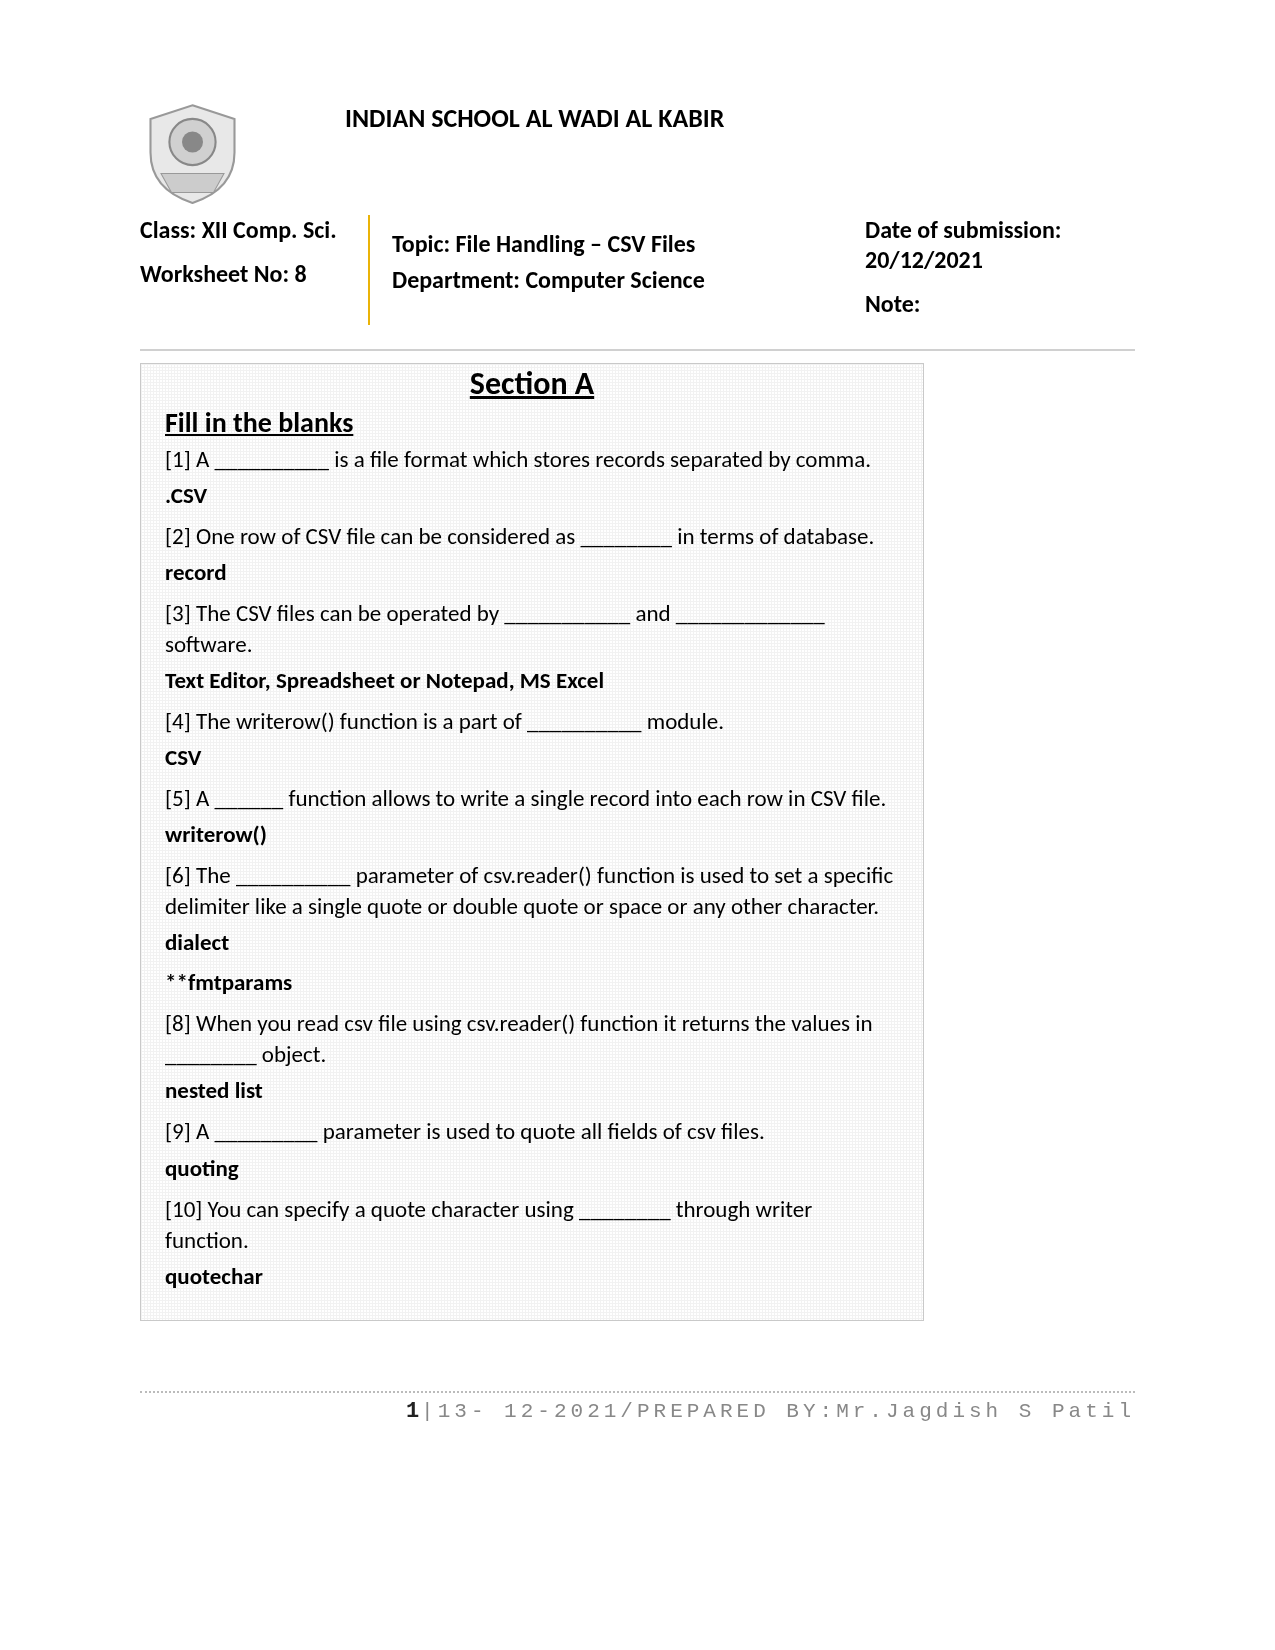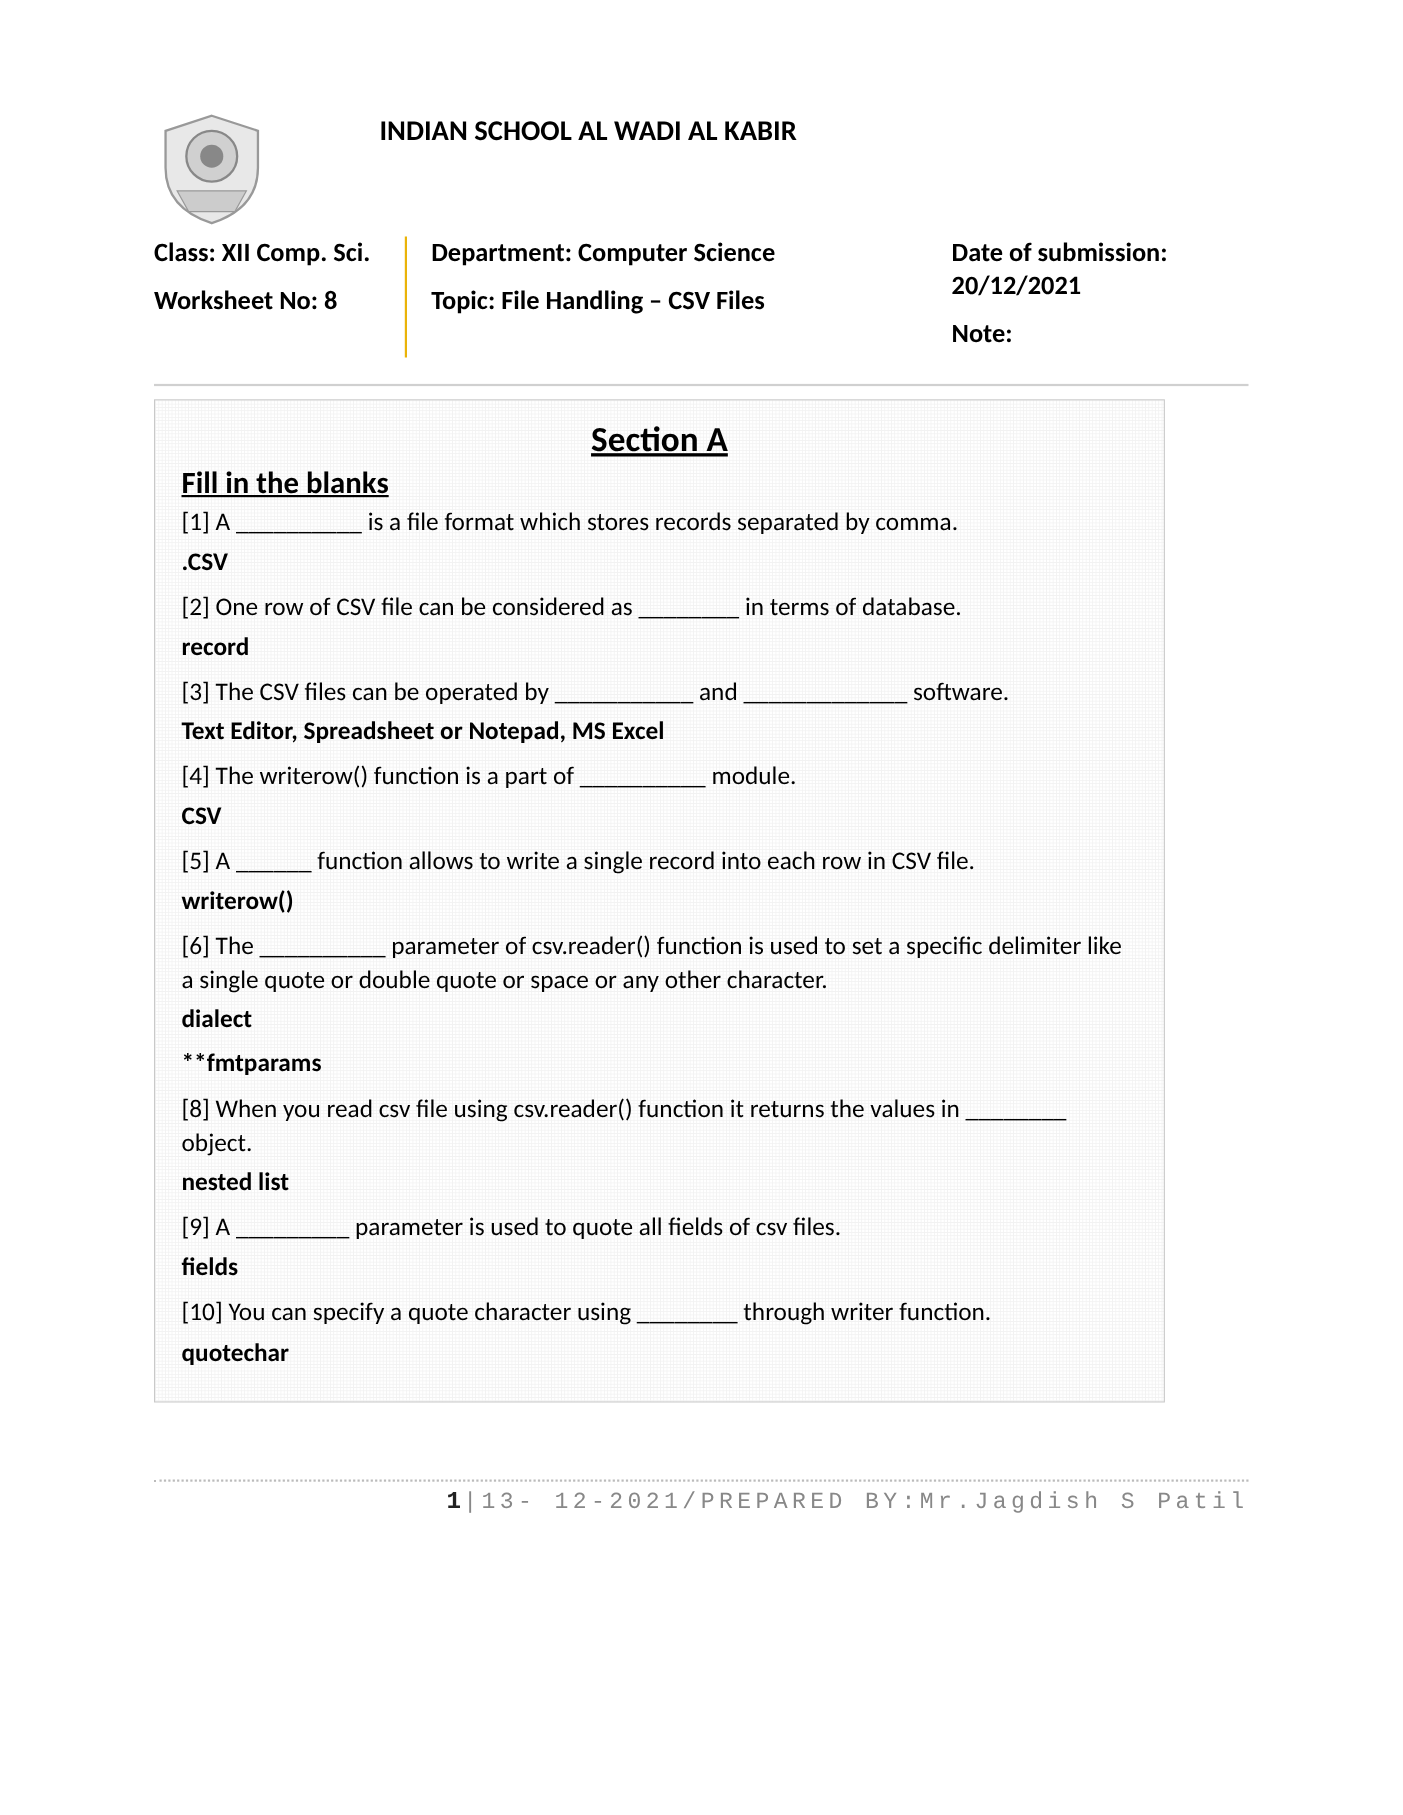--- a/index.html
+++ b/index.html
@@ -49,23 +49,23 @@
       border: none;
       border-top: 2px solid #d0d0d0;
       margin: 6px 0 0 0;
     }
     .content-box {
       border: 1px solid #c9c9c9;
       background-image:
         linear-gradient(#f2f2f2 1px, transparent 1px),
         linear-gradient(90deg, #f2f2f2 1px, transparent 1px);
       background-size: 3px 3px;
-      padding: 16px 24px 18px 24px;
+      padding: 0 24px 18px 24px;
       margin-top: 12px;
-      width: 919px;
+      width: 784px;
     }
     .section-title {
       text-align: center;
       font-weight: bold;
       font-size: 32px;
       text-decoration: underline;
       margin-bottom: 2px;
     }
     .sub-title {
       font-weight: bold;
@@ -115,22 +115,22 @@
   </div>
   <div class="school-title">INDIAN SCHOOL AL WADI AL KABIR</div>
 </div>
 
 <div class="info-grid">
   <div class="info-col-1">
     <div class="info-line">Class: XII Comp. Sci.</div>
     <div class="info-line info-line2"> Worksheet No: 8</div>
   </div>
   <div class="info-col-2">
+    <div class="info-line info-line2">Topic: File Handling – CSV Files</div>
     <div class="info-line">Department: Computer Science</div>
-    <div class="info-line info-line2">Topic: File Handling – CSV Files</div>
   </div>
   <div class="info-col-3">
     <div class="info-line">Date of submission: 20/12/2021</div>
     <div class="info-line info-line2">Note:</div>
   </div>
 </div>
 
 <hr class="hr">
 
 <div class="content-box">
@@ -163,21 +163,21 @@
   </div>
   <div class="qa">
     <div class="answer">**fmtparams</div>
   </div>
   <div class="qa">
     <div class="question">[8] When you read csv file using csv.reader() function it returns the values in ________ object.</div>
     <div class="answer">nested list</div>
   </div>
   <div class="qa">
     <div class="question">[9] A _________ parameter is used to quote all fields of csv files.</div>
-    <div class="answer">fields</div>
+    <div class="answer">quoting</div>
   </div>
   <div class="qa">
     <div class="question">[10] You can specify a quote character using ________ through writer function.</div>
     <div class="answer">quotechar</div>
   </div>
 </div>
 
 <hr class="footer-hr">
 <div class="footer">
   <b>1</b><span>|13- 12-2021/PREPARED BY:Mr.Jagdish S Patil</span>

